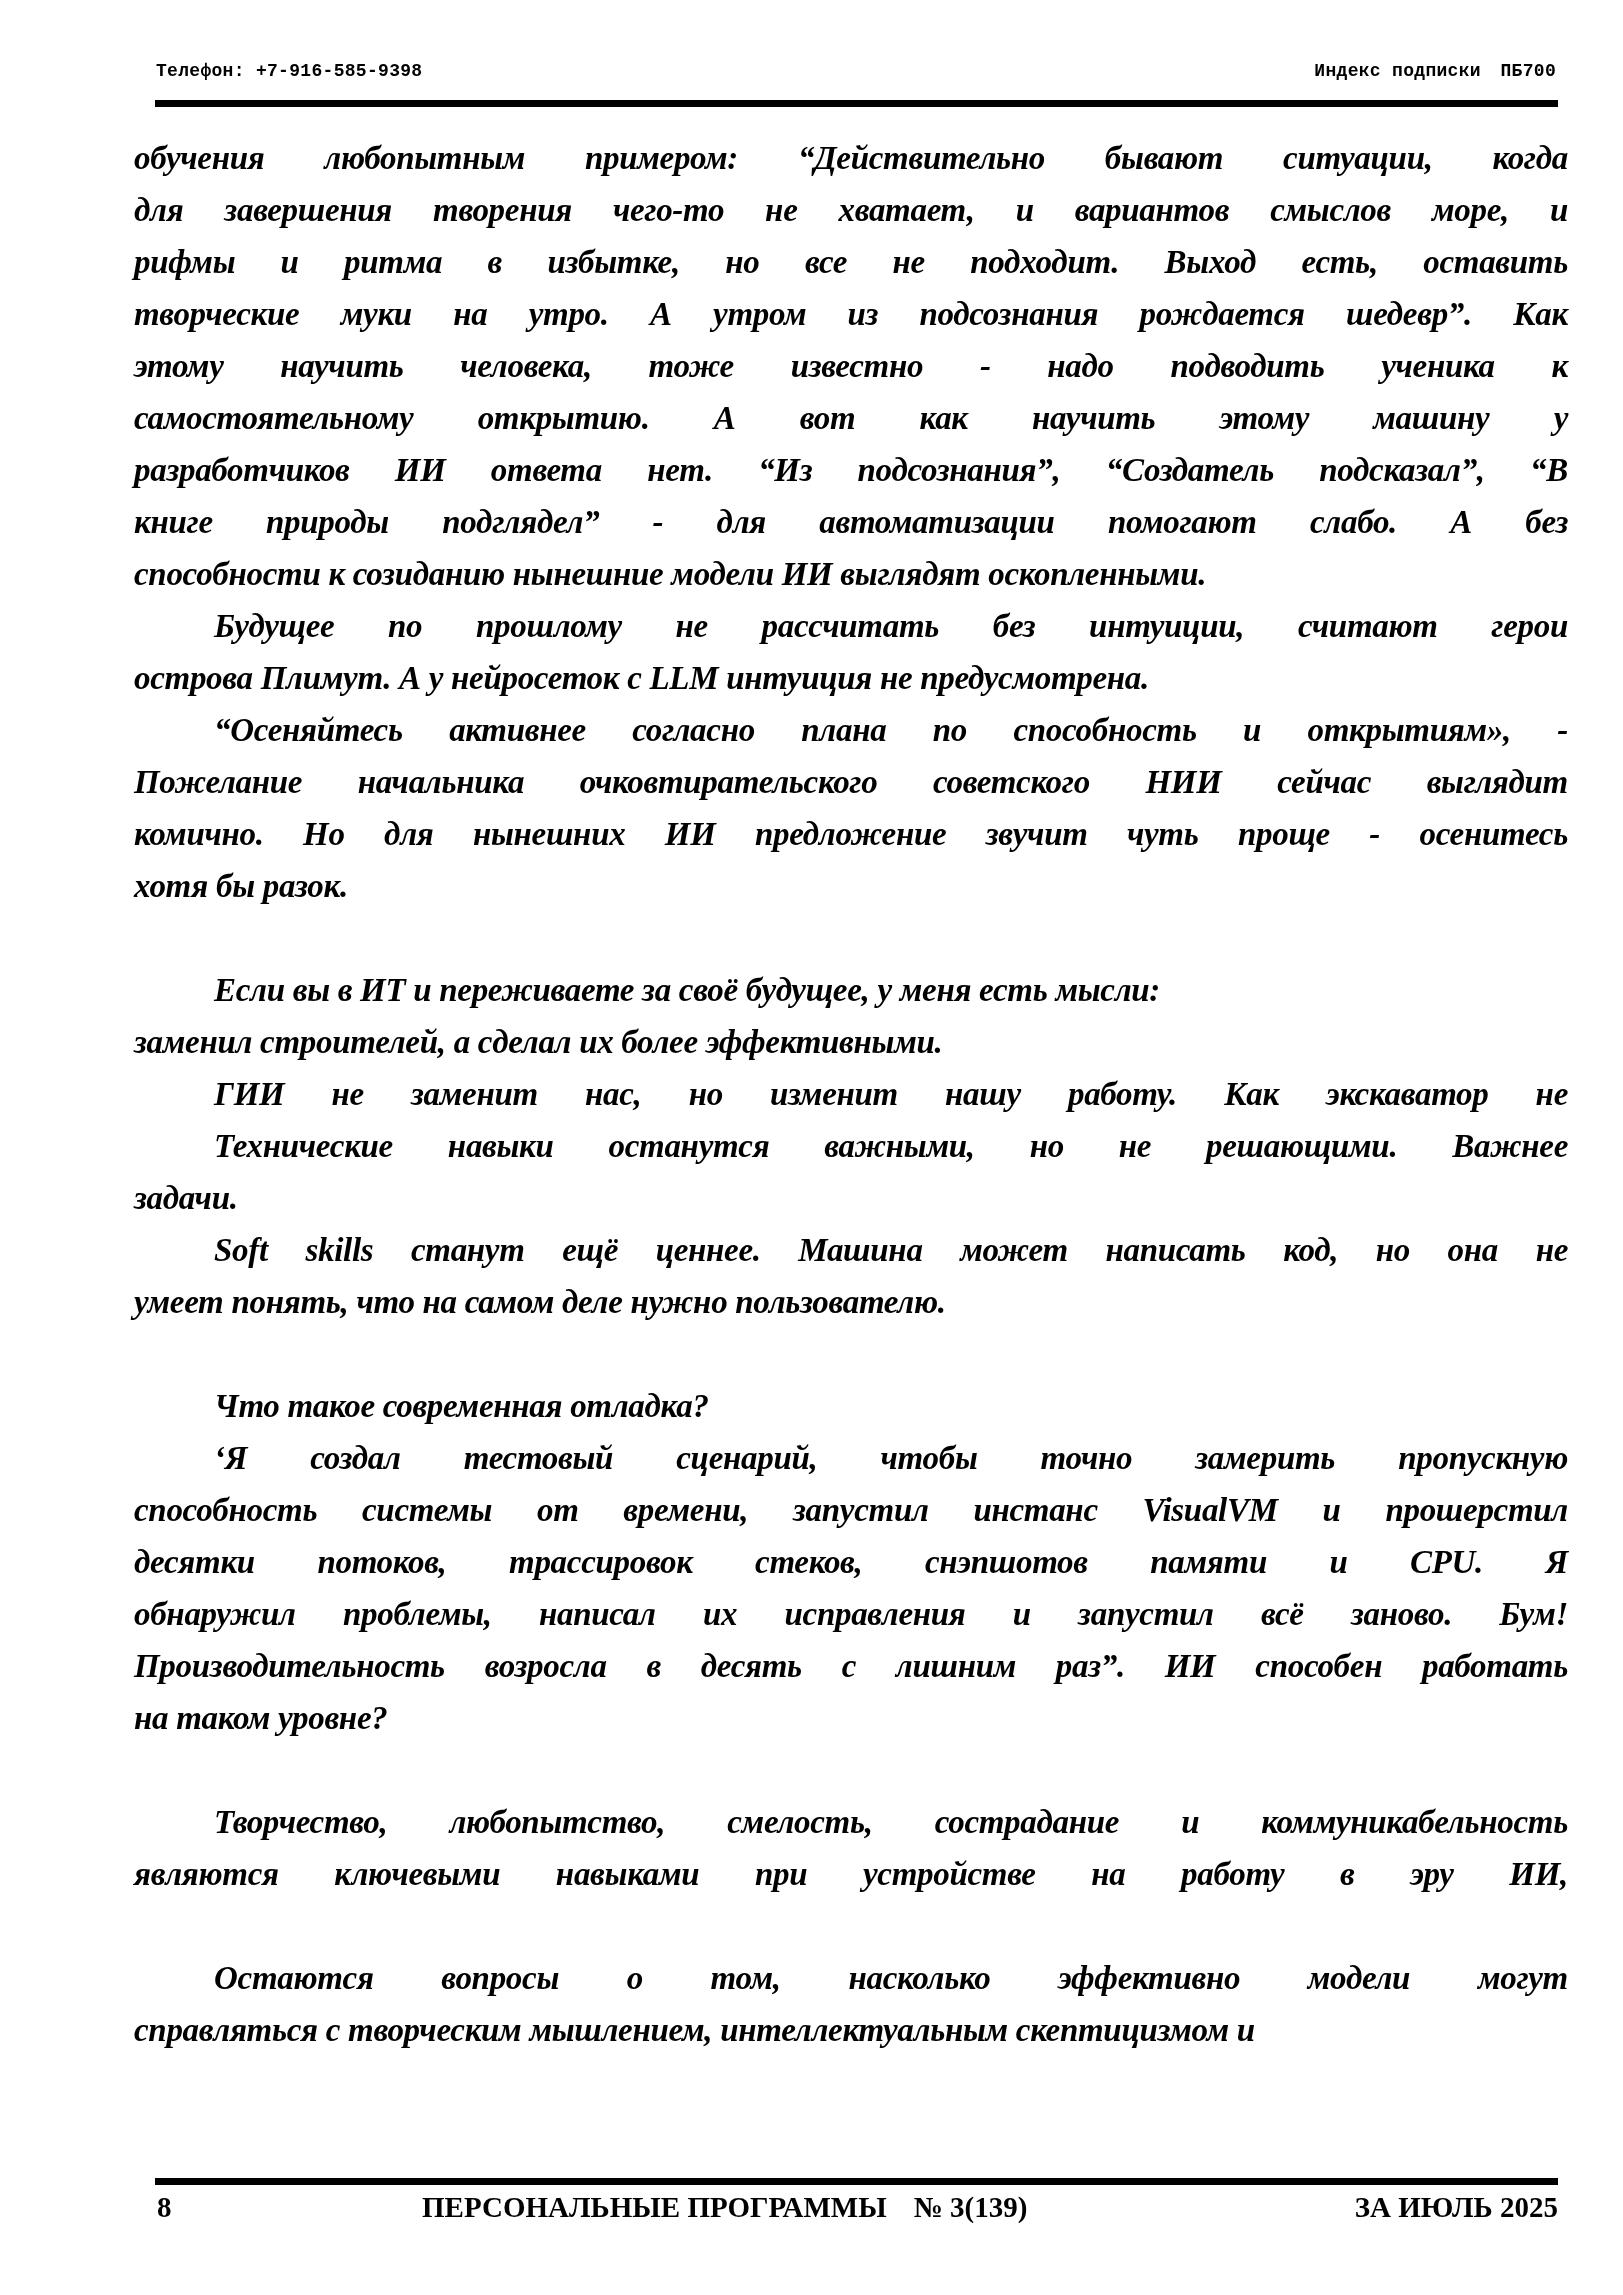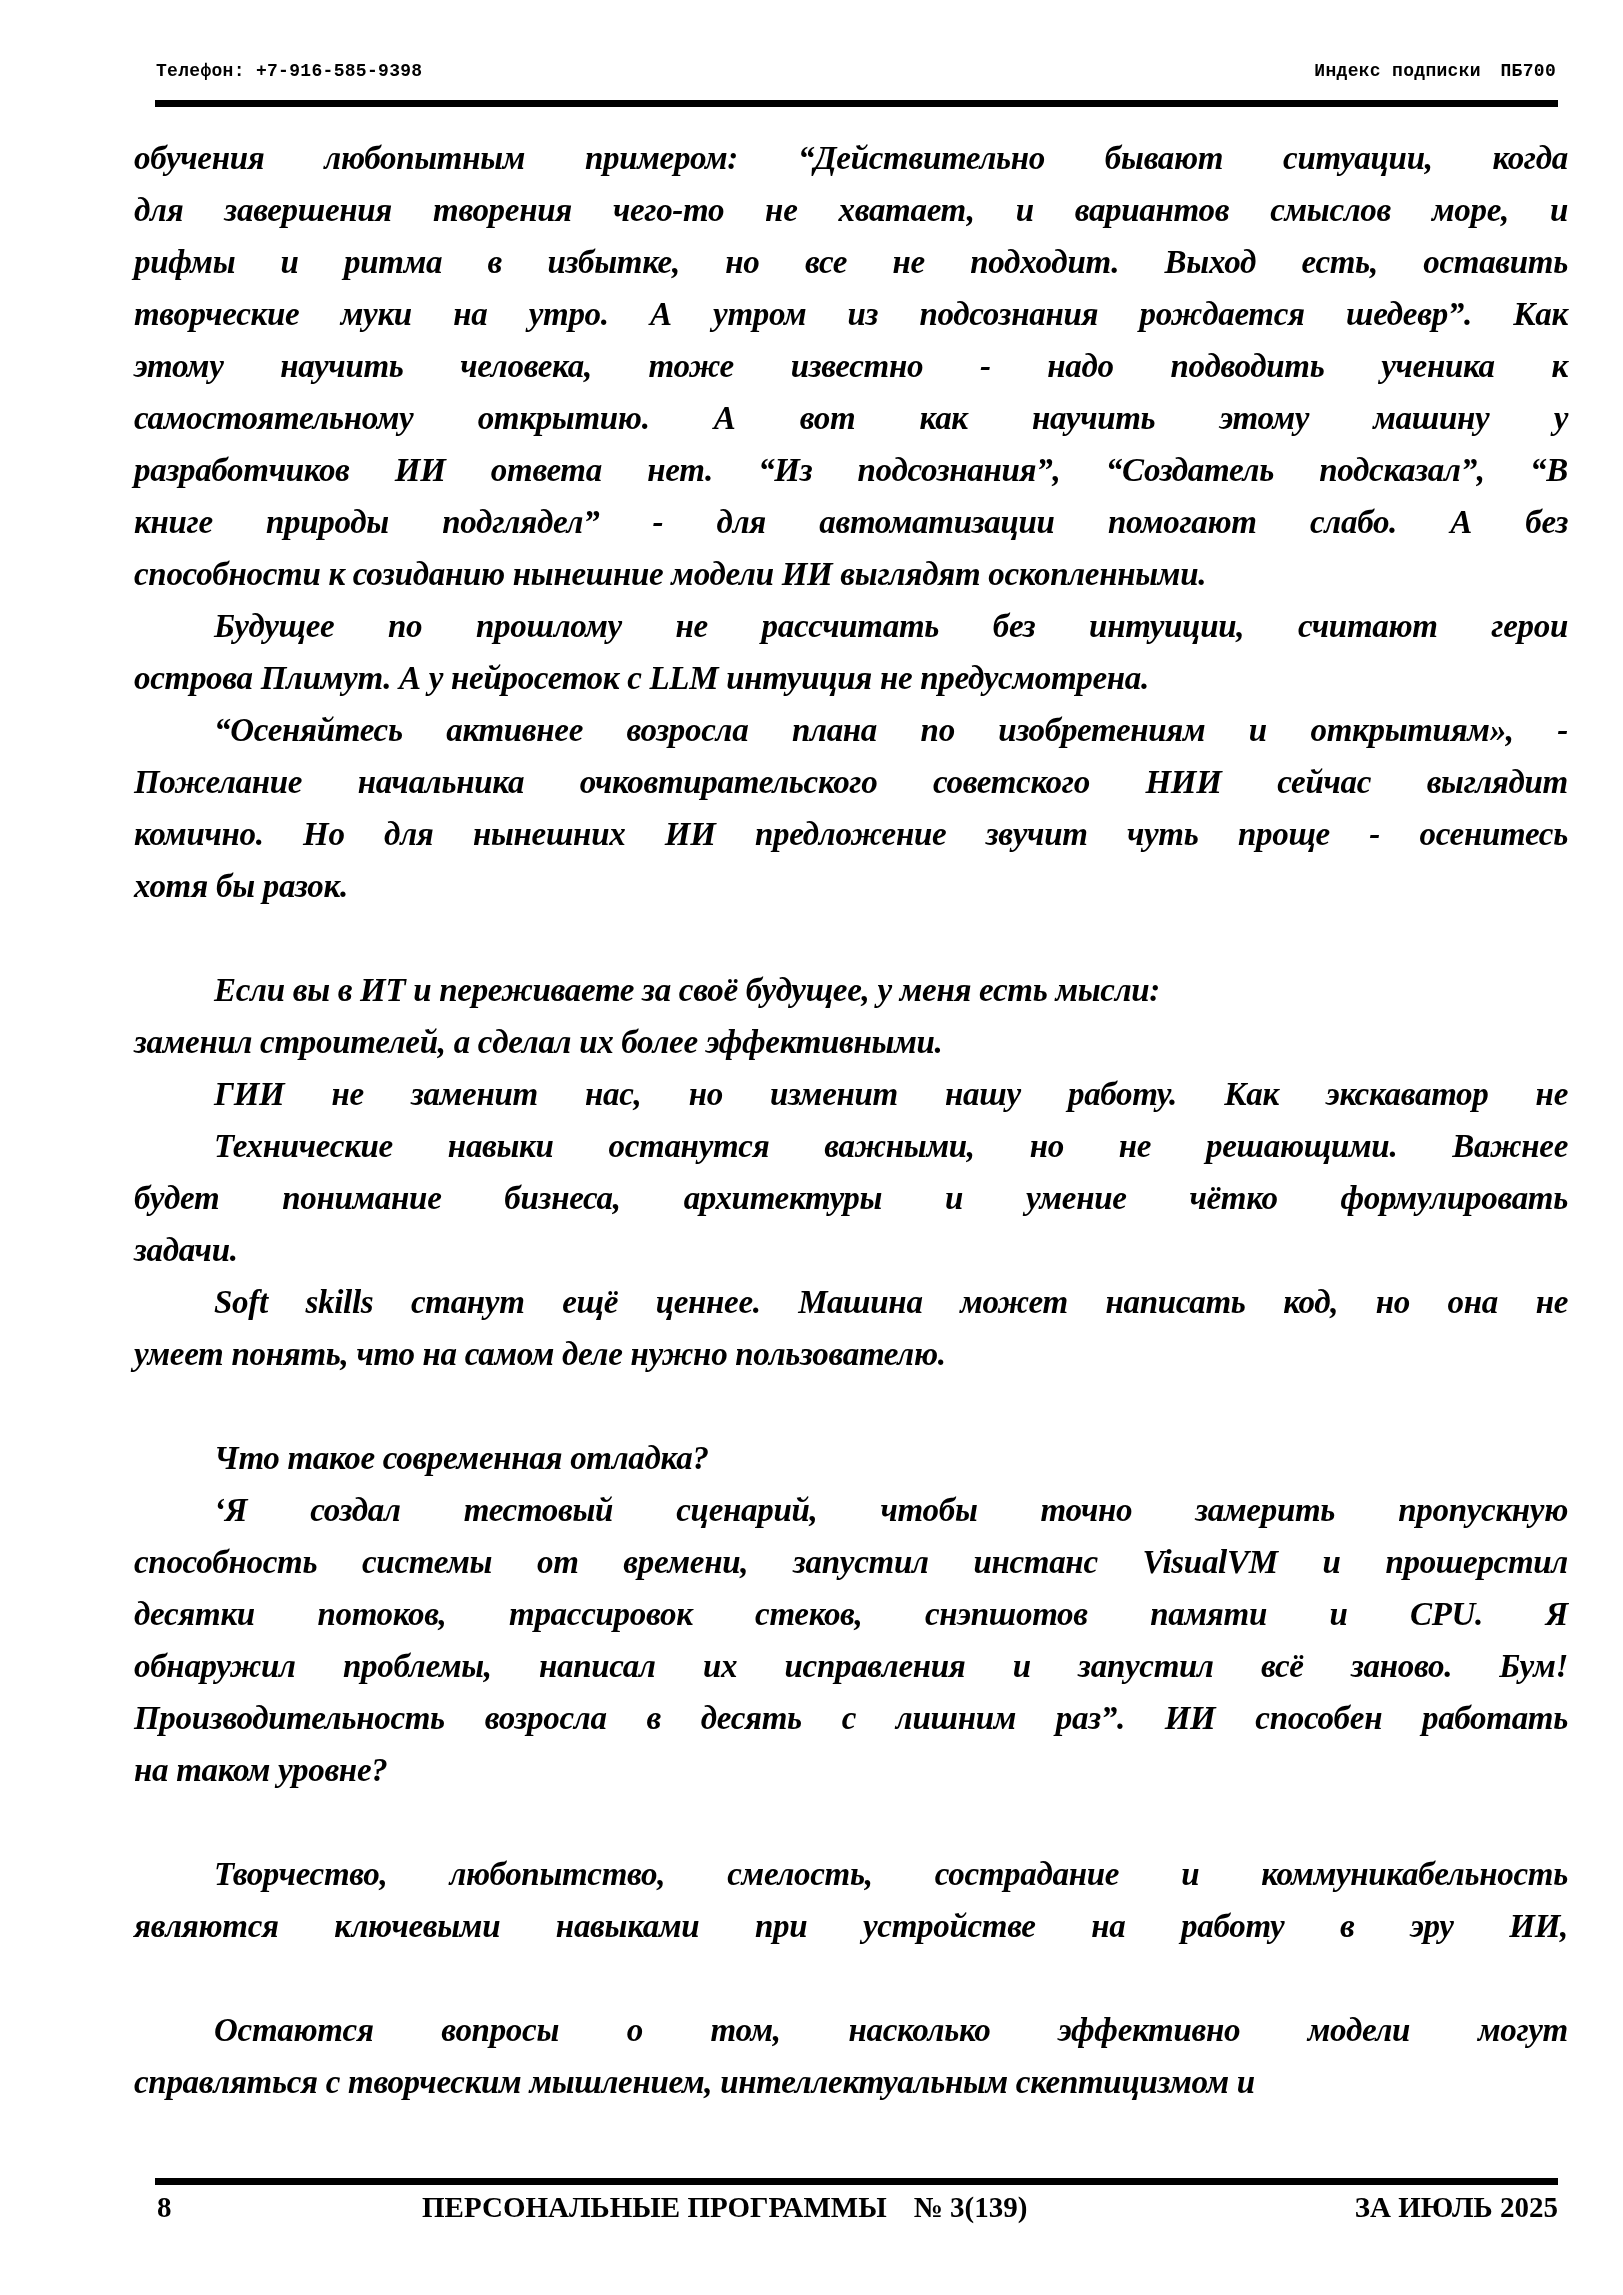--- a/index.html
+++ b/index.html
@@ -108,35 +108,34 @@
         <div class="line">самостоятельному открытию. А вот как научить этому машину у</div>
         <div class="line">разработчиков ИИ ответа нет. “Из подсознания”, “Создатель подсказал”, “В</div>
         <div class="line">книге природы подглядел” - для автоматизации помогают слабо. А без</div>
         <div class="line last">способности к созиданию нынешние модели ИИ выглядят оскопленными.</div>
       </div>
       <div class="para">
         <div class="line indent">Будущее по прошлому не рассчитать без интуиции, считают герои</div>
         <div class="line last">острова Плимут. А у нейросеток с LLM интуиция не предусмотрена.</div>
       </div>
       <div class="para">
-        <div class="line indent">“Осеняйтесь активнее возросла плана по изобретениям и открытиям», -</div>
+        <div class="line indent">“Осеняйтесь активнее согласно плана по способность и открытиям», -</div>
         <div class="line">Пожелание начальника очковтирательского советского НИИ сейчас выглядит</div>
         <div class="line">комично. Но для нынешних ИИ предложение звучит чуть проще - осенитесь</div>
         <div class="line last">хотя бы разок.</div>
       </div>
       <div class="para space-before">
         <div class="line last indent">Если вы в ИТ и переживаете за своё будущее, у меня есть мысли:</div>
       </div>
       <div class="para">
         <div class="line last">заменил строителей, а сделал их более эффективными.</div>
         <div class="line indent">ГИИ не заменит нас, но изменит нашу работу. Как экскаватор не</div>
       </div>
       <div class="para">
         <div class="line indent">Технические навыки останутся важными, но не решающими. Важнее</div>
-        <div class="line">будет понимание бизнеса, архитектуры и умение чётко формулировать</div>
         <div class="line last">задачи.</div>
       </div>
       <div class="para">
         <div class="line indent">Soft skills станут ещё ценнее. Машина может написать код, но она не</div>
         <div class="line last">умеет понять, что на самом деле нужно пользователю.</div>
       </div>
       <div class="para space-before">
         <div class="line last indent">Что такое современная отладка?</div>
       </div>
       <div class="para">

